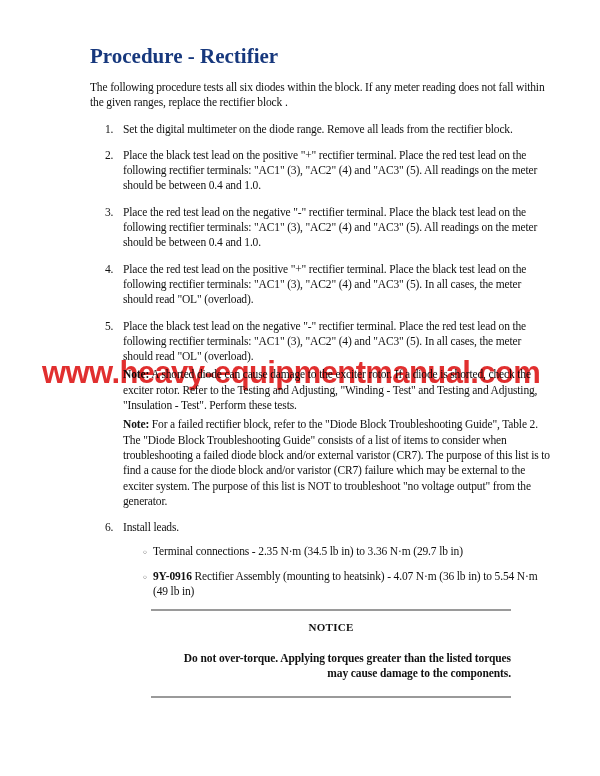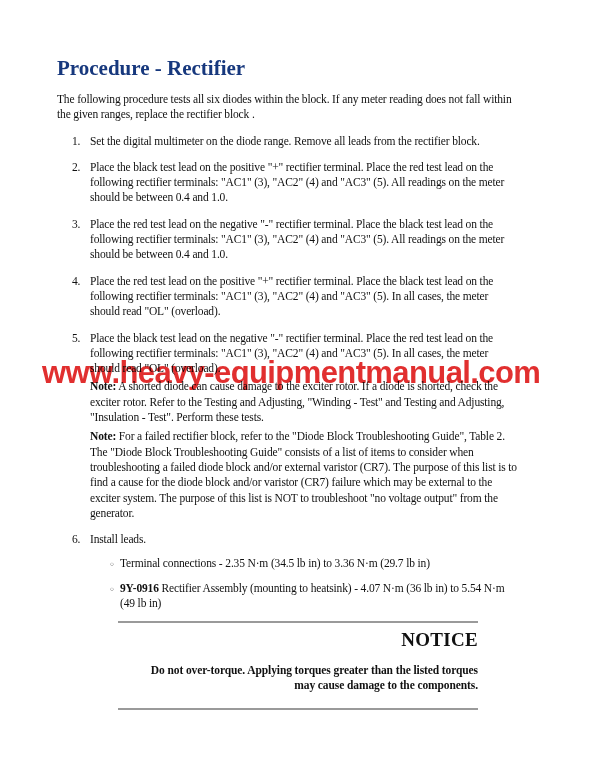--- a/index.html
+++ b/index.html
@@ -2,21 +2,21 @@
 <html><head>
 <meta charset="utf-8">
 <style>
   html,body{margin:0;padding:0;}
   body{
     width:600px;height:776px;background:#ffffff;overflow:hidden;position:relative;
     font-family:"Liberation Serif","DejaVu Serif",serif;
     font-size:11.5px;line-height:15.3px;color:#111;
     letter-spacing:-0.15px;
   }
-  .page{padding:44px 55px 0 57px;position:relative;margin-top:12px;}
+  .page{padding:44px 55px 0 90px;position:relative;}
   h1.doc-title{
     font-size:21px;line-height:24px;font-weight:bold;margin:0 0 12px 0;
     letter-spacing:0;
   }
   .intro{margin:0;white-space:pre;}
   .step{position:relative;padding-left:33px;margin-top:11px;}
   .step .num{position:absolute;left:15px;top:0;}
   .step .txt{white-space:pre;text-align:right;}
   .note{margin:4px 0 0 33px;}
   .note.first{margin-top:3px;}
@@ -25,21 +25,21 @@
   .bullet{position:relative;padding-left:63px;margin-top:9px;}
   .bullet .dot{
     position:absolute;left:52px;top:1px;font-size:10px;color:#333;
     font-family:"DejaVu Sans",sans-serif;
   }
   .bullet .txt{white-space:pre;}
   .bullet b{font-weight:bold;}
   .notice{margin:10px 0 0 61px;width:360px;}
   .rule{border:none;border-top:2px solid #9a9a9a;margin:0;height:0;}
   .notice-heading{
-    text-align:right;font-weight:bold;font-size:19px;margin-top:9px;
+    text-align:center;font-weight:bold;font-size:11px;margin-top:9px;
     letter-spacing:0.3px;
   }
   .notice-body{
     font-weight:bold;margin:15px 0 0 4px;white-space:pre;letter-spacing:-0.1px;text-align:right;
   }
   .rule.bottom{margin-top:15px;}
   .watermark{
     position:absolute;left:42px;top:365px;white-space:nowrap;
     font-family:"Liberation Sans","DejaVu Sans",sans-serif;
     font-weight:bold;font-size:31px;letter-spacing:-0.6px;

